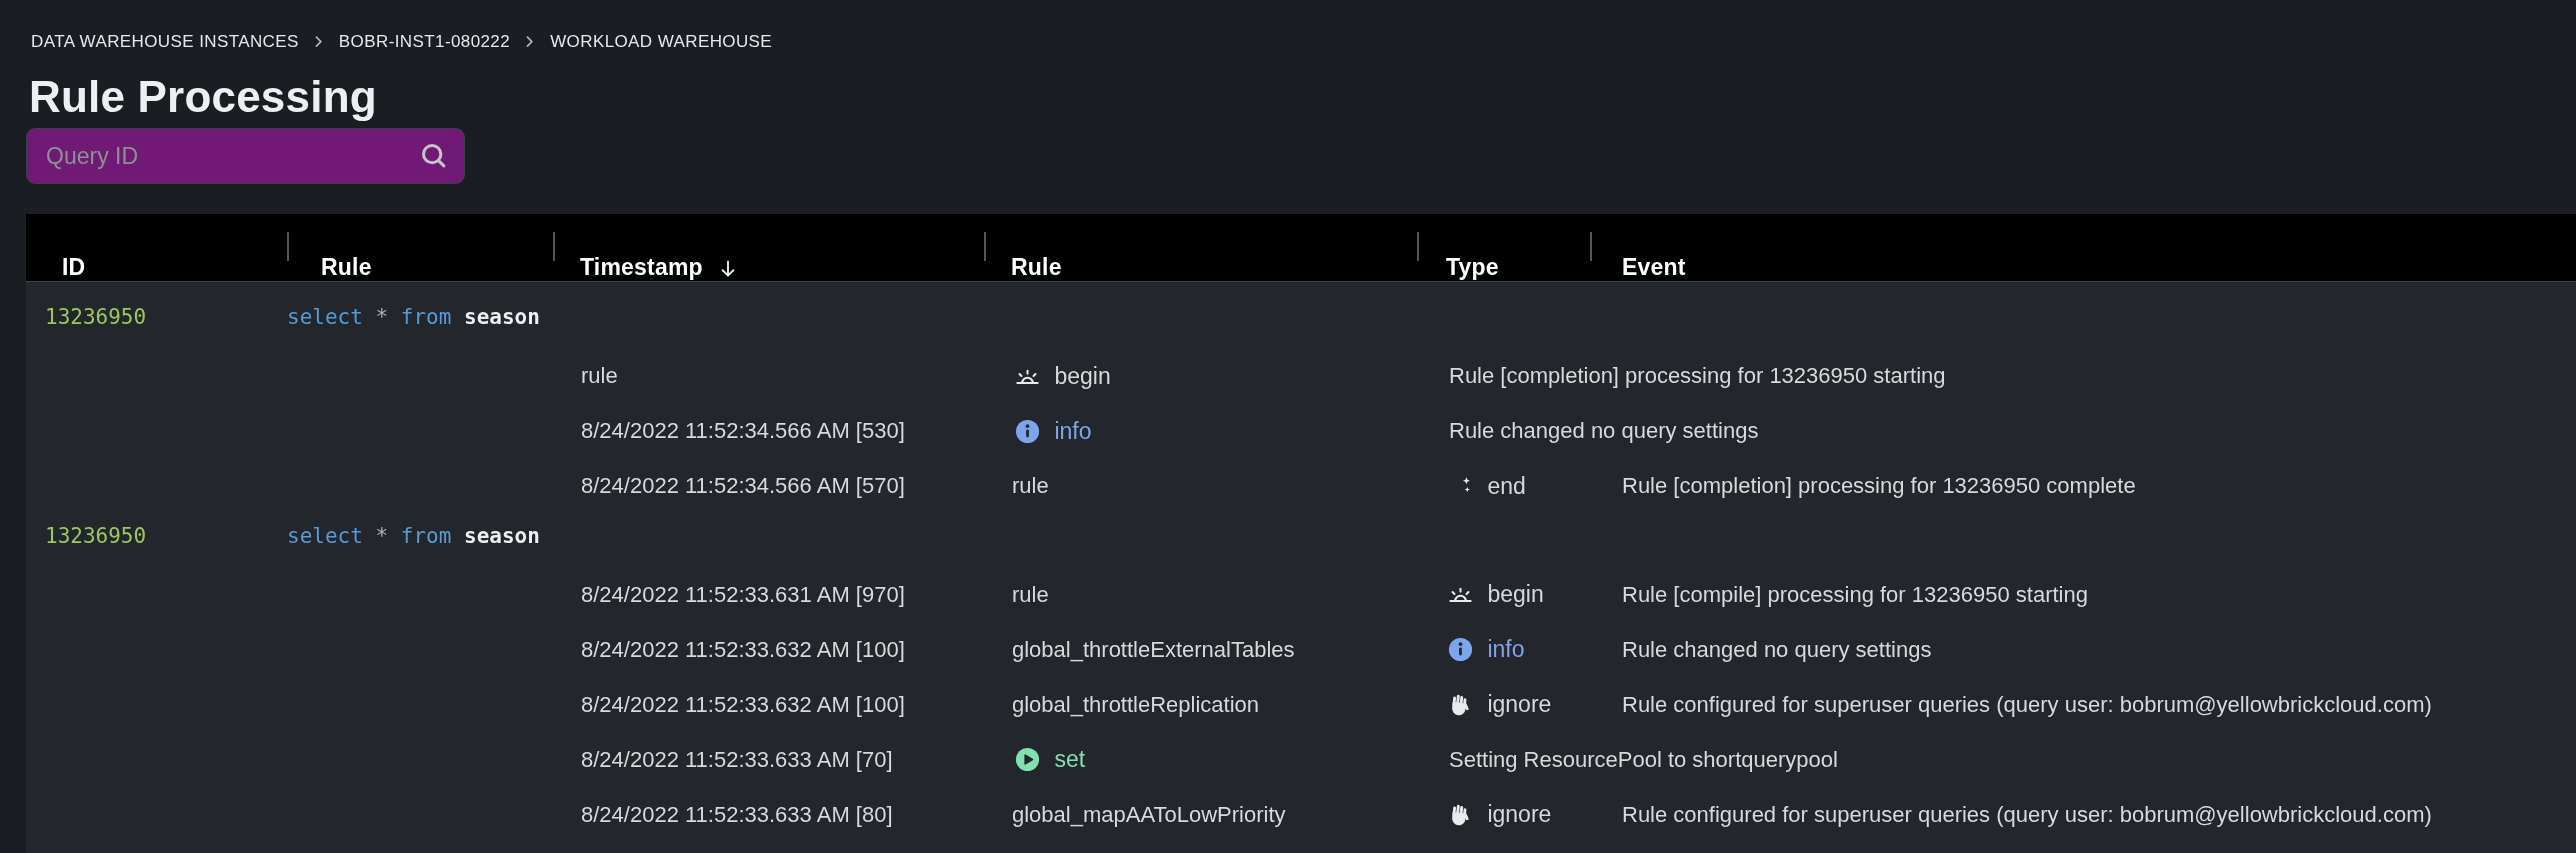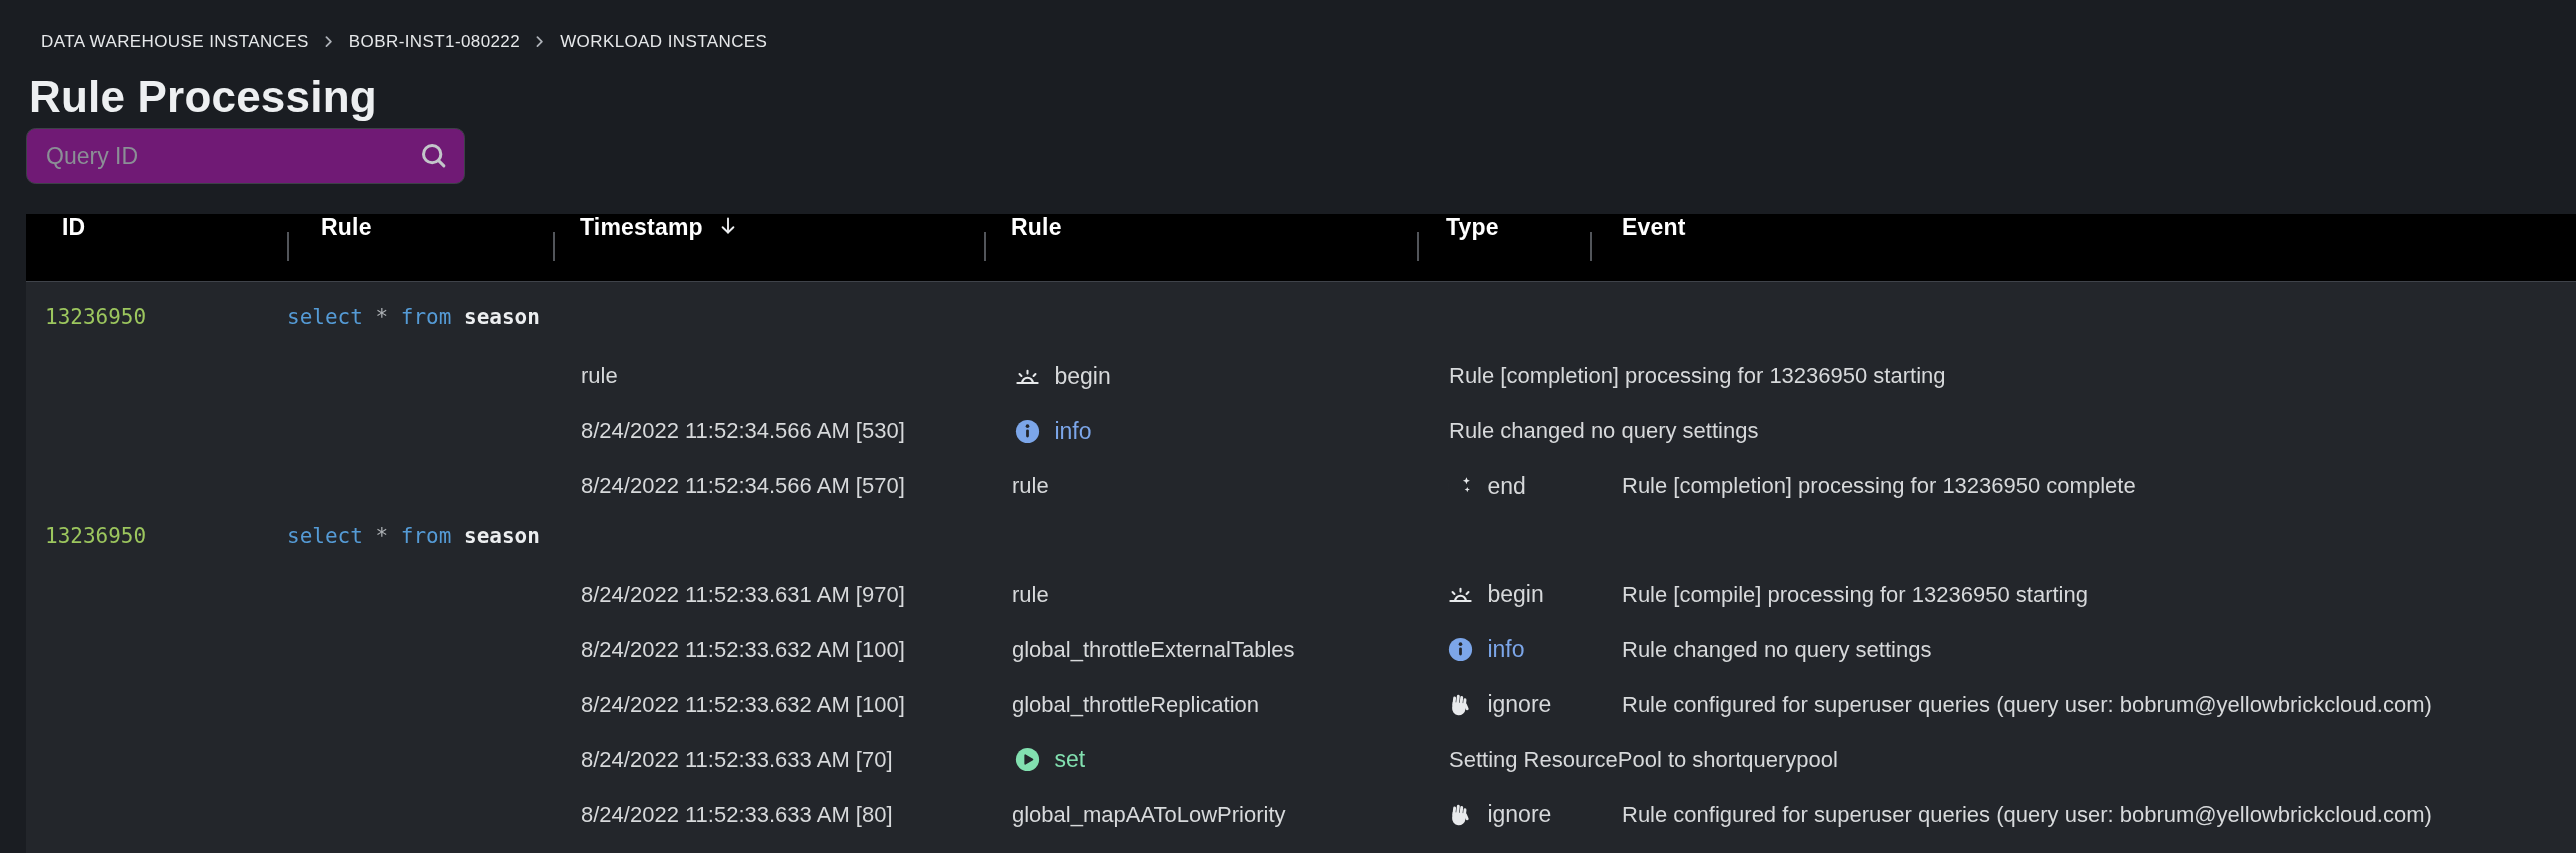--- a/index.html
+++ b/index.html
@@ -1,20 +1,20 @@
 <!DOCTYPE html>
 <html><head>
 <meta charset="utf-8">
 <style>
   html,body{margin:0;padding:0;background:#1a1d22;}
   .page{position:relative;width:2576px;height:854px;background:#1a1d22;overflow:hidden;
         font-family:"Liberation Sans",sans-serif;color:#d7d9db;}
 
   
-  .breadcrumb{position:absolute;left:41px;top:31.5px;display:flex;align-items:center;gap:12.4px;}
+  .breadcrumb{position:absolute;left:31px;top:31.5px;display:flex;align-items:center;gap:12.4px;}
   .crumb{font-size:17px;font-weight:500;letter-spacing:0.4px;color:#e6e8ea;cursor:pointer;}
   .crumb-sep{display:flex;align-items:center;}
   .crumb-sep svg{width:15.3px;height:15.3px;display:block;}
 
   
   .page-title{position:absolute;left:29px;top:72px;margin:0;font-size:44px;font-weight:600;
               letter-spacing:0.2px;color:#edeff1;}
 
   
   .search-box{position:absolute;left:26px;top:128px;width:439px;height:56px;box-sizing:border-box;
@@ -24,21 +24,21 @@
                 color:#d7d9db;font-size:23px;padding:0 0 0 19px;
                 font-family:"Liberation Sans",sans-serif;}
   .search-input::placeholder{color:#8b8f96;}
   .search-icon{width:31.5px;height:31.5px;margin:0 14.3px 0 7.6px;flex:none;}
   .search-icon svg{width:100%;height:100%;display:block;}
 
   
   .table{position:absolute;left:26px;top:214px;right:0;bottom:0;background:#23262b;}
   .thead,.row{display:grid;grid-template-columns:261px 266px 431px 433px 173px 1fr;}
   .thead{background:#000;height:67px;border-bottom:1.9px solid #3f434a;}
-  .th{display:flex;align-items:flex-start;position:relative;font-size:23px;font-weight:700;
+  .th{display:flex;align-items:flex-end;position:relative;font-size:23px;font-weight:700;
       color:#ffffff;letter-spacing:0.2px;cursor:pointer;}
   .th:nth-child(1){padding-left:36px;}
   .th:nth-child(2){padding-left:34px;}
   .th:nth-child(3){padding-left:27px;}
   .th:nth-child(4){padding-left:27px;}
   .th:nth-child(5){padding-left:29px;}
   .th:nth-child(6){padding-left:32px;}
   .th:not(:first-child)::before{content:"";position:absolute;left:0;top:18px;height:29px;width:1.9px;
       background:#52555a;}
   .sort-icon{margin-left:13.4px;display:flex;align-items:center;}
@@ -79,21 +79,21 @@
         <svg viewBox="0 0 24 24" fill="none" stroke="#aeb2b8" stroke-width="2.8" stroke-linecap="round" stroke-linejoin="round">
           <path d="m8.5 5 7 7-7 7"></path>
         </svg>
       </span>
       <span class="crumb">BOBR-INST1-080222</span>
       <span class="crumb-sep">
         <svg viewBox="0 0 24 24" fill="none" stroke="#aeb2b8" stroke-width="2.8" stroke-linecap="round" stroke-linejoin="round">
           <path d="m8.5 5 7 7-7 7"></path>
         </svg>
       </span>
-      <span class="crumb">WORKLOAD INSTANCES</span>
+      <span class="crumb">WORKLOAD WAREHOUSE</span>
     </nav>
 
   <h1 class="page-title">Rule Processing</h1>
 
   <div class="search-box">
     <input class="search-input" type="text" placeholder="Query ID" style="">
     <span class="search-icon">
       <svg viewBox="0 0 24 24" fill="none" stroke="#c3c6ca" stroke-width="2.3" stroke-linecap="round">
           <circle cx="10.8" cy="10.8" r="6.6"></circle>
           <path d="m15.7 15.7 4 4"></path>

